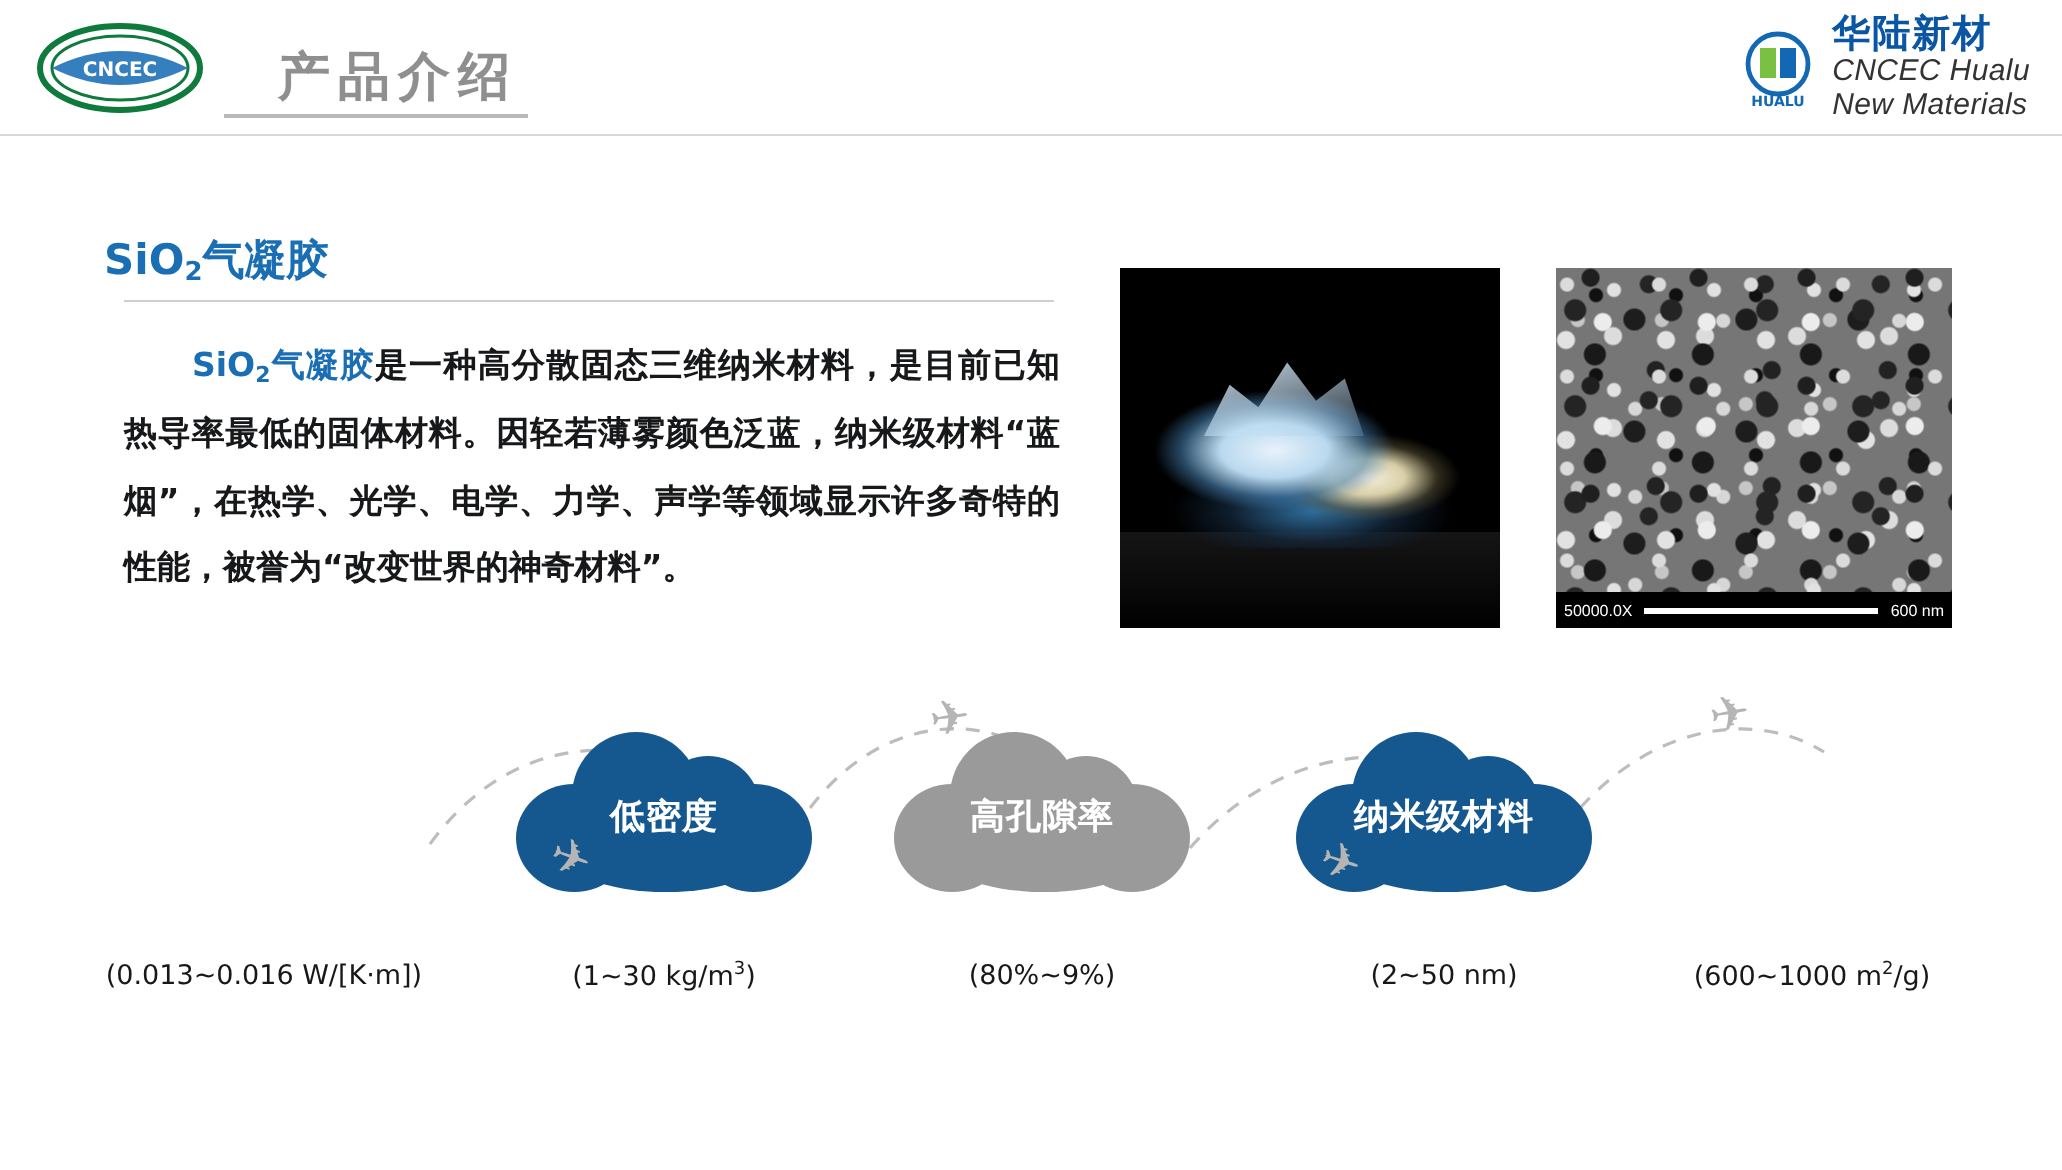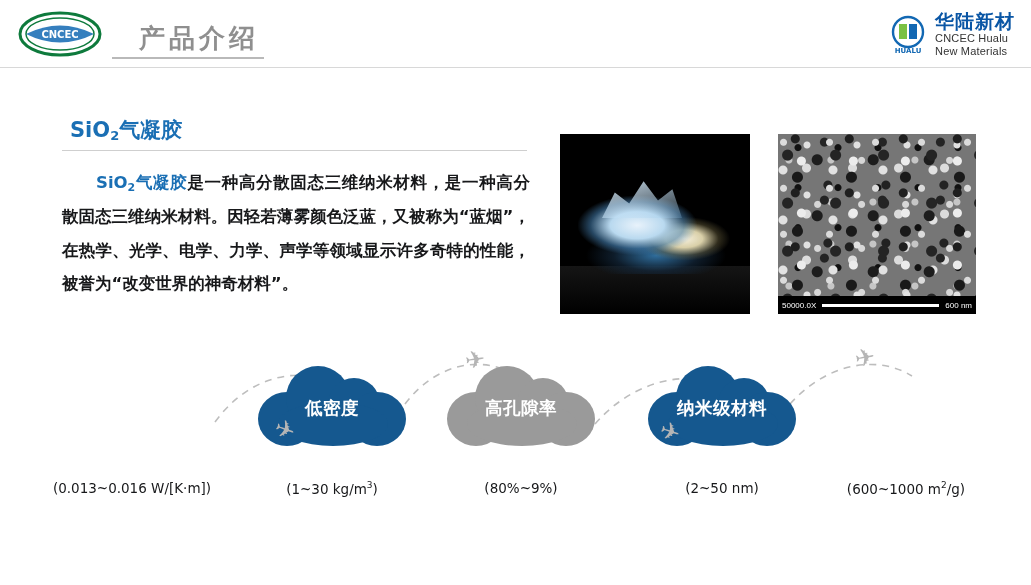--- a/index.html
+++ b/index.html
@@ -75,31 +75,32 @@
     line-height: 1.12;
   }
   .hualu-cn {
     font-size: 19px;
     font-weight: bold;
     color: #0a56a5;
     letter-spacing: 1px;
     font-family: Liberation Sans, sans-serif;
   }
   .hualu-en {
-    font-size: 11px;
+    font-size: 15px;
     color: #333;
     letter-spacing: 0.2px;
+    font-style: italic;
   }
   .hualu-en .en1 { display:block; }
   .hualu-en .en2 { display:block; }
 
   
   .section-title {
     position: absolute;
-    left: 70px;
+    left: 52px;
     top: 116px;
     font-size: 21px;
     font-weight: bold;
     color: #1a6fb4;
     font-family: "DejaVu Sans", sans-serif;
   }
   .section-title sub {
     font-size: 13px;
     vertical-align: baseline;
     position: relative;
@@ -322,21 +323,21 @@
   </div>
   <div class="header-rule"></div>
 </div>
 
 <div class="section-title">
   <span>SiO</span><sub>2</sub><span>气凝胶</span>
 </div>
 <div class="section-rule"></div>
 
 <div class="body-text">
-  <span class="hl">SiO</span><sub class="hl">2</sub><span class="hl">气凝胶</span><span>是一种高分散固态三维纳米材料，是一种高分散固态三维纳米材料。因轻若薄雾颜色泛蓝，又被称为“蓝烟”，在热学、光学、电学、力学、声学等领域显示许多奇特的性能，被誉为“改变世界的神奇材料”。</span>
+  <span class="hl">SiO</span><sub class="hl">2</sub><span class="hl">气凝胶</span><span>是一种高分散固态三维纳米材料，是目前已知热导率最低的固体材料。因轻若薄雾颜色泛蓝，纳米级材料“蓝烟”，在热学、光学、电学、力学、声学等领域显示许多奇特的性能，被誉为“改变世界的神奇材料”。</span>
 </div>
 
 <div class="photo photo-aerogel">
   <div class="aero-base"></div>
   <div class="aero-blob"></div>
   <div class="aero-spike"></div>
 </div>
 
 <div class="photo photo-sem">
   <div class="sem-tex"></div>

